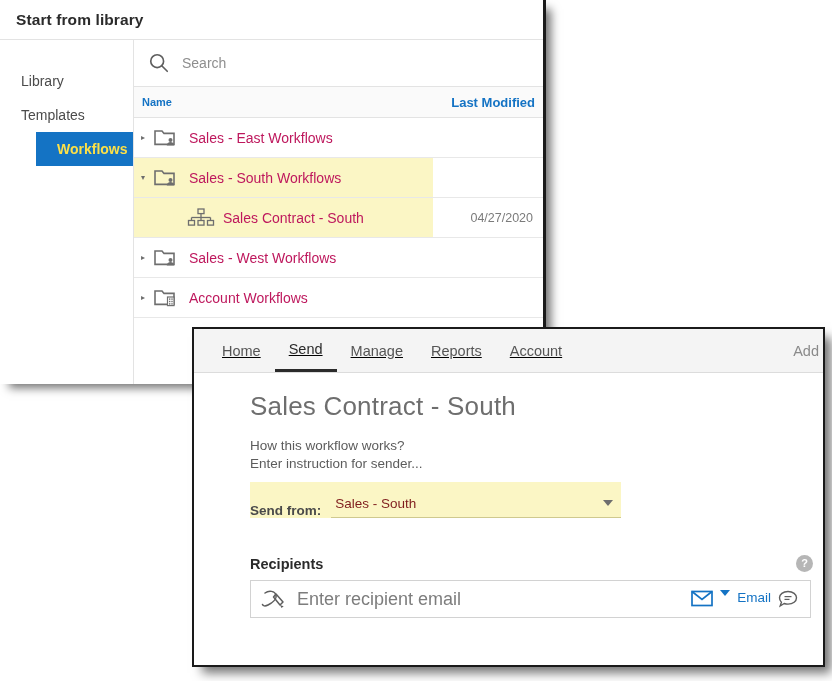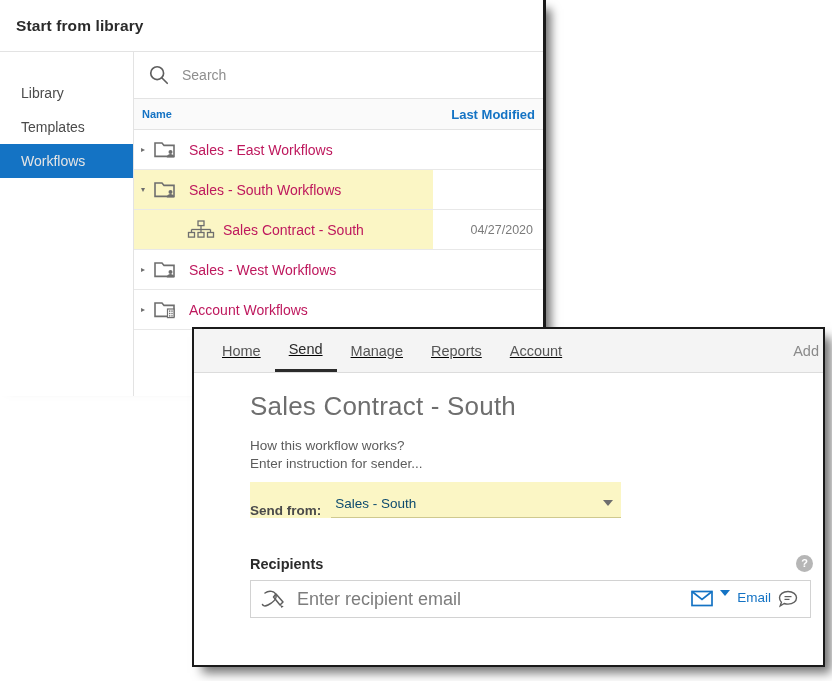--- a/index.html
+++ b/index.html
@@ -24,21 +24,21 @@
     width: 546px;
     height: 383px;
     background: #ffffff;
     box-sizing: border-box;
     border-right: 3px solid #1a1a1a;
     border-bottom: 3px solid #1a1a1a;
     box-shadow: 7px 7px 9px -2px rgba(0,0,0,0.55);
     z-index: 1;
   }
   .library-titlebar {
-    height: 52px;
+    height: 40px;
     box-sizing: border-box;
     border-bottom: 1px solid #e3e3e3;
     display: flex;
     align-items: center;
     padding-left: 16px;
     background: #ffffff;
   }
   .library-title {
     font-size: 15.5px;
     font-weight: bold;
@@ -61,22 +61,23 @@
     height: 34px;
     display: flex;
     align-items: center;
     padding-left: 21px;
     font-size: 14px;
     color: #4b4b4b;
     box-sizing: border-box;
   }
   .side-item.selected {
     background: #1473c4;
-    color: #e5e5e5;
-    font-weight: normal;
+    color: #fde047;
+    font-weight: bold;
+    margin-left: 36px;
   }
   .library-main {
     flex: 1 1 auto;
     display: flex;
     flex-direction: column;
     min-width: 0;
     background: #ffffff;
   }
   .search-row {
     height: 47px;
@@ -267,21 +268,21 @@
     position: relative;
     width: 290px;
     height: 28px;
     box-sizing: border-box;
     border-bottom: 1px solid #cfc98f;
     display: flex;
     align-items: center;
   }
   .sendfrom-value {
     font-size: 13.5px;
-    color: #0c4a6e;
+    color: #7f1d1d;
     padding-left: 4px;
   }
   .caret-down {
     position: absolute;
     right: 8px;
     top: 10px;
     width: 0; height: 0;
     border-left: 5px solid transparent;
     border-right: 5px solid transparent;
     border-top: 6px solid #6e6e6e;

